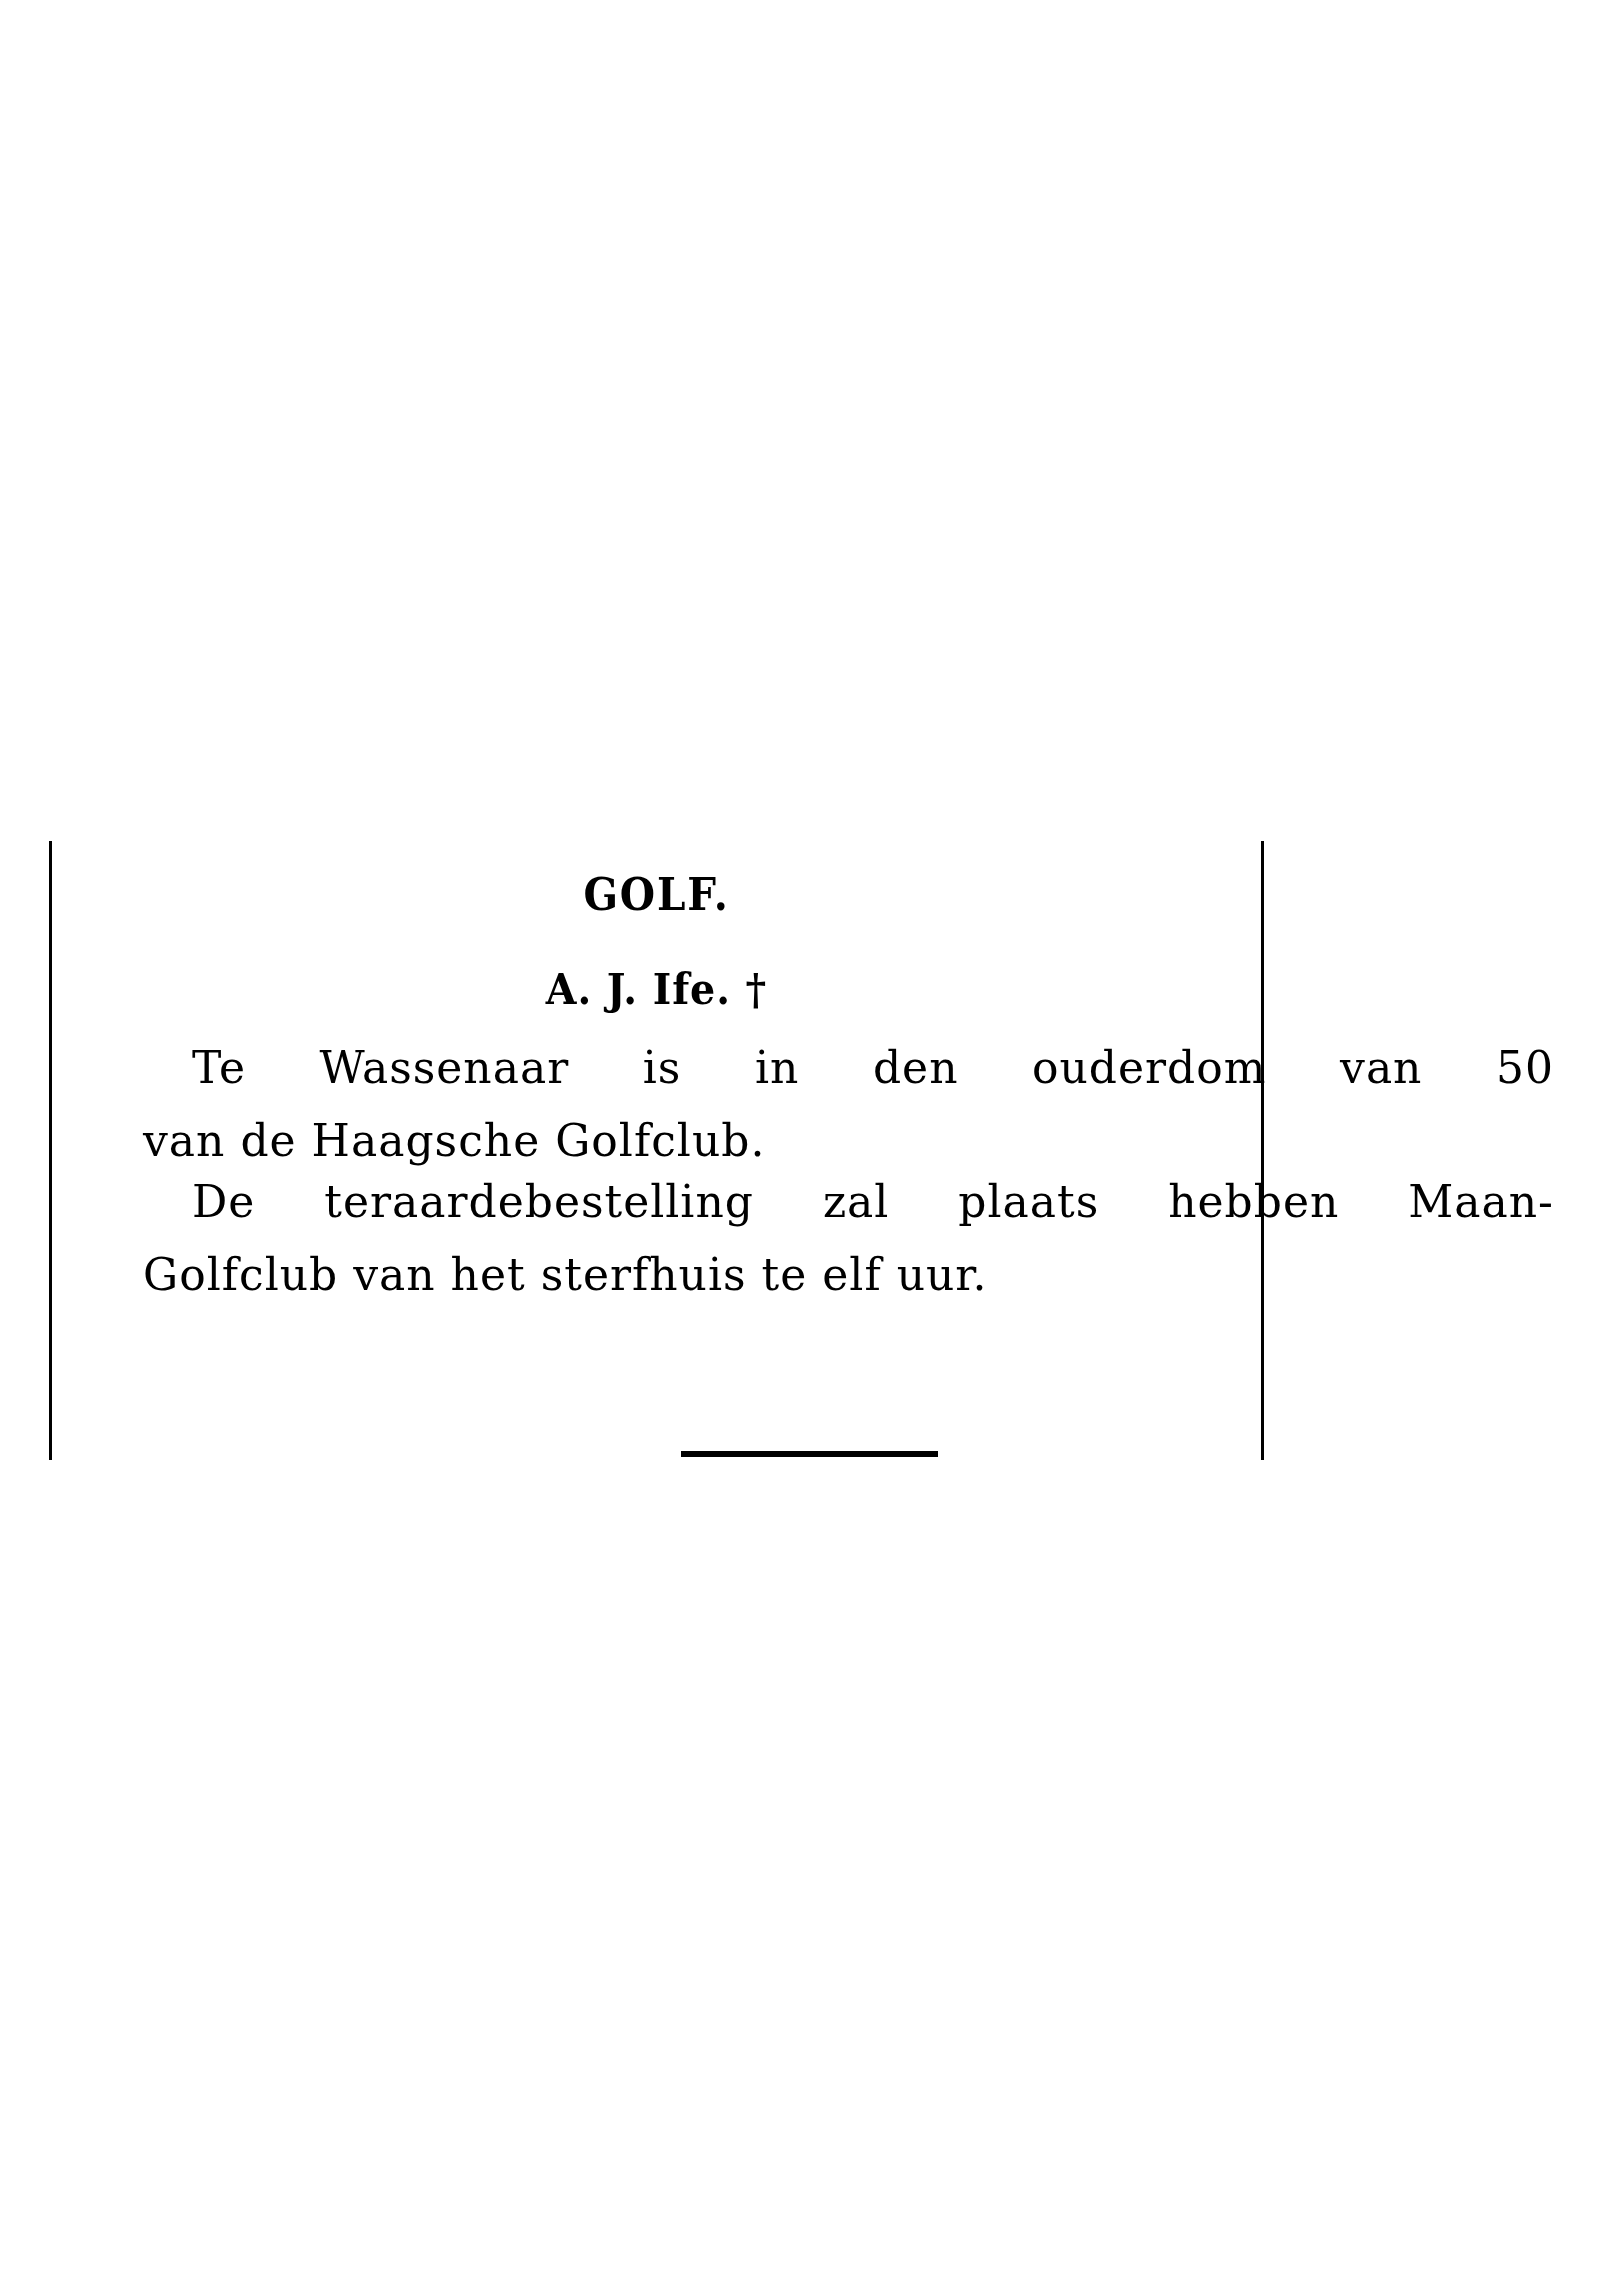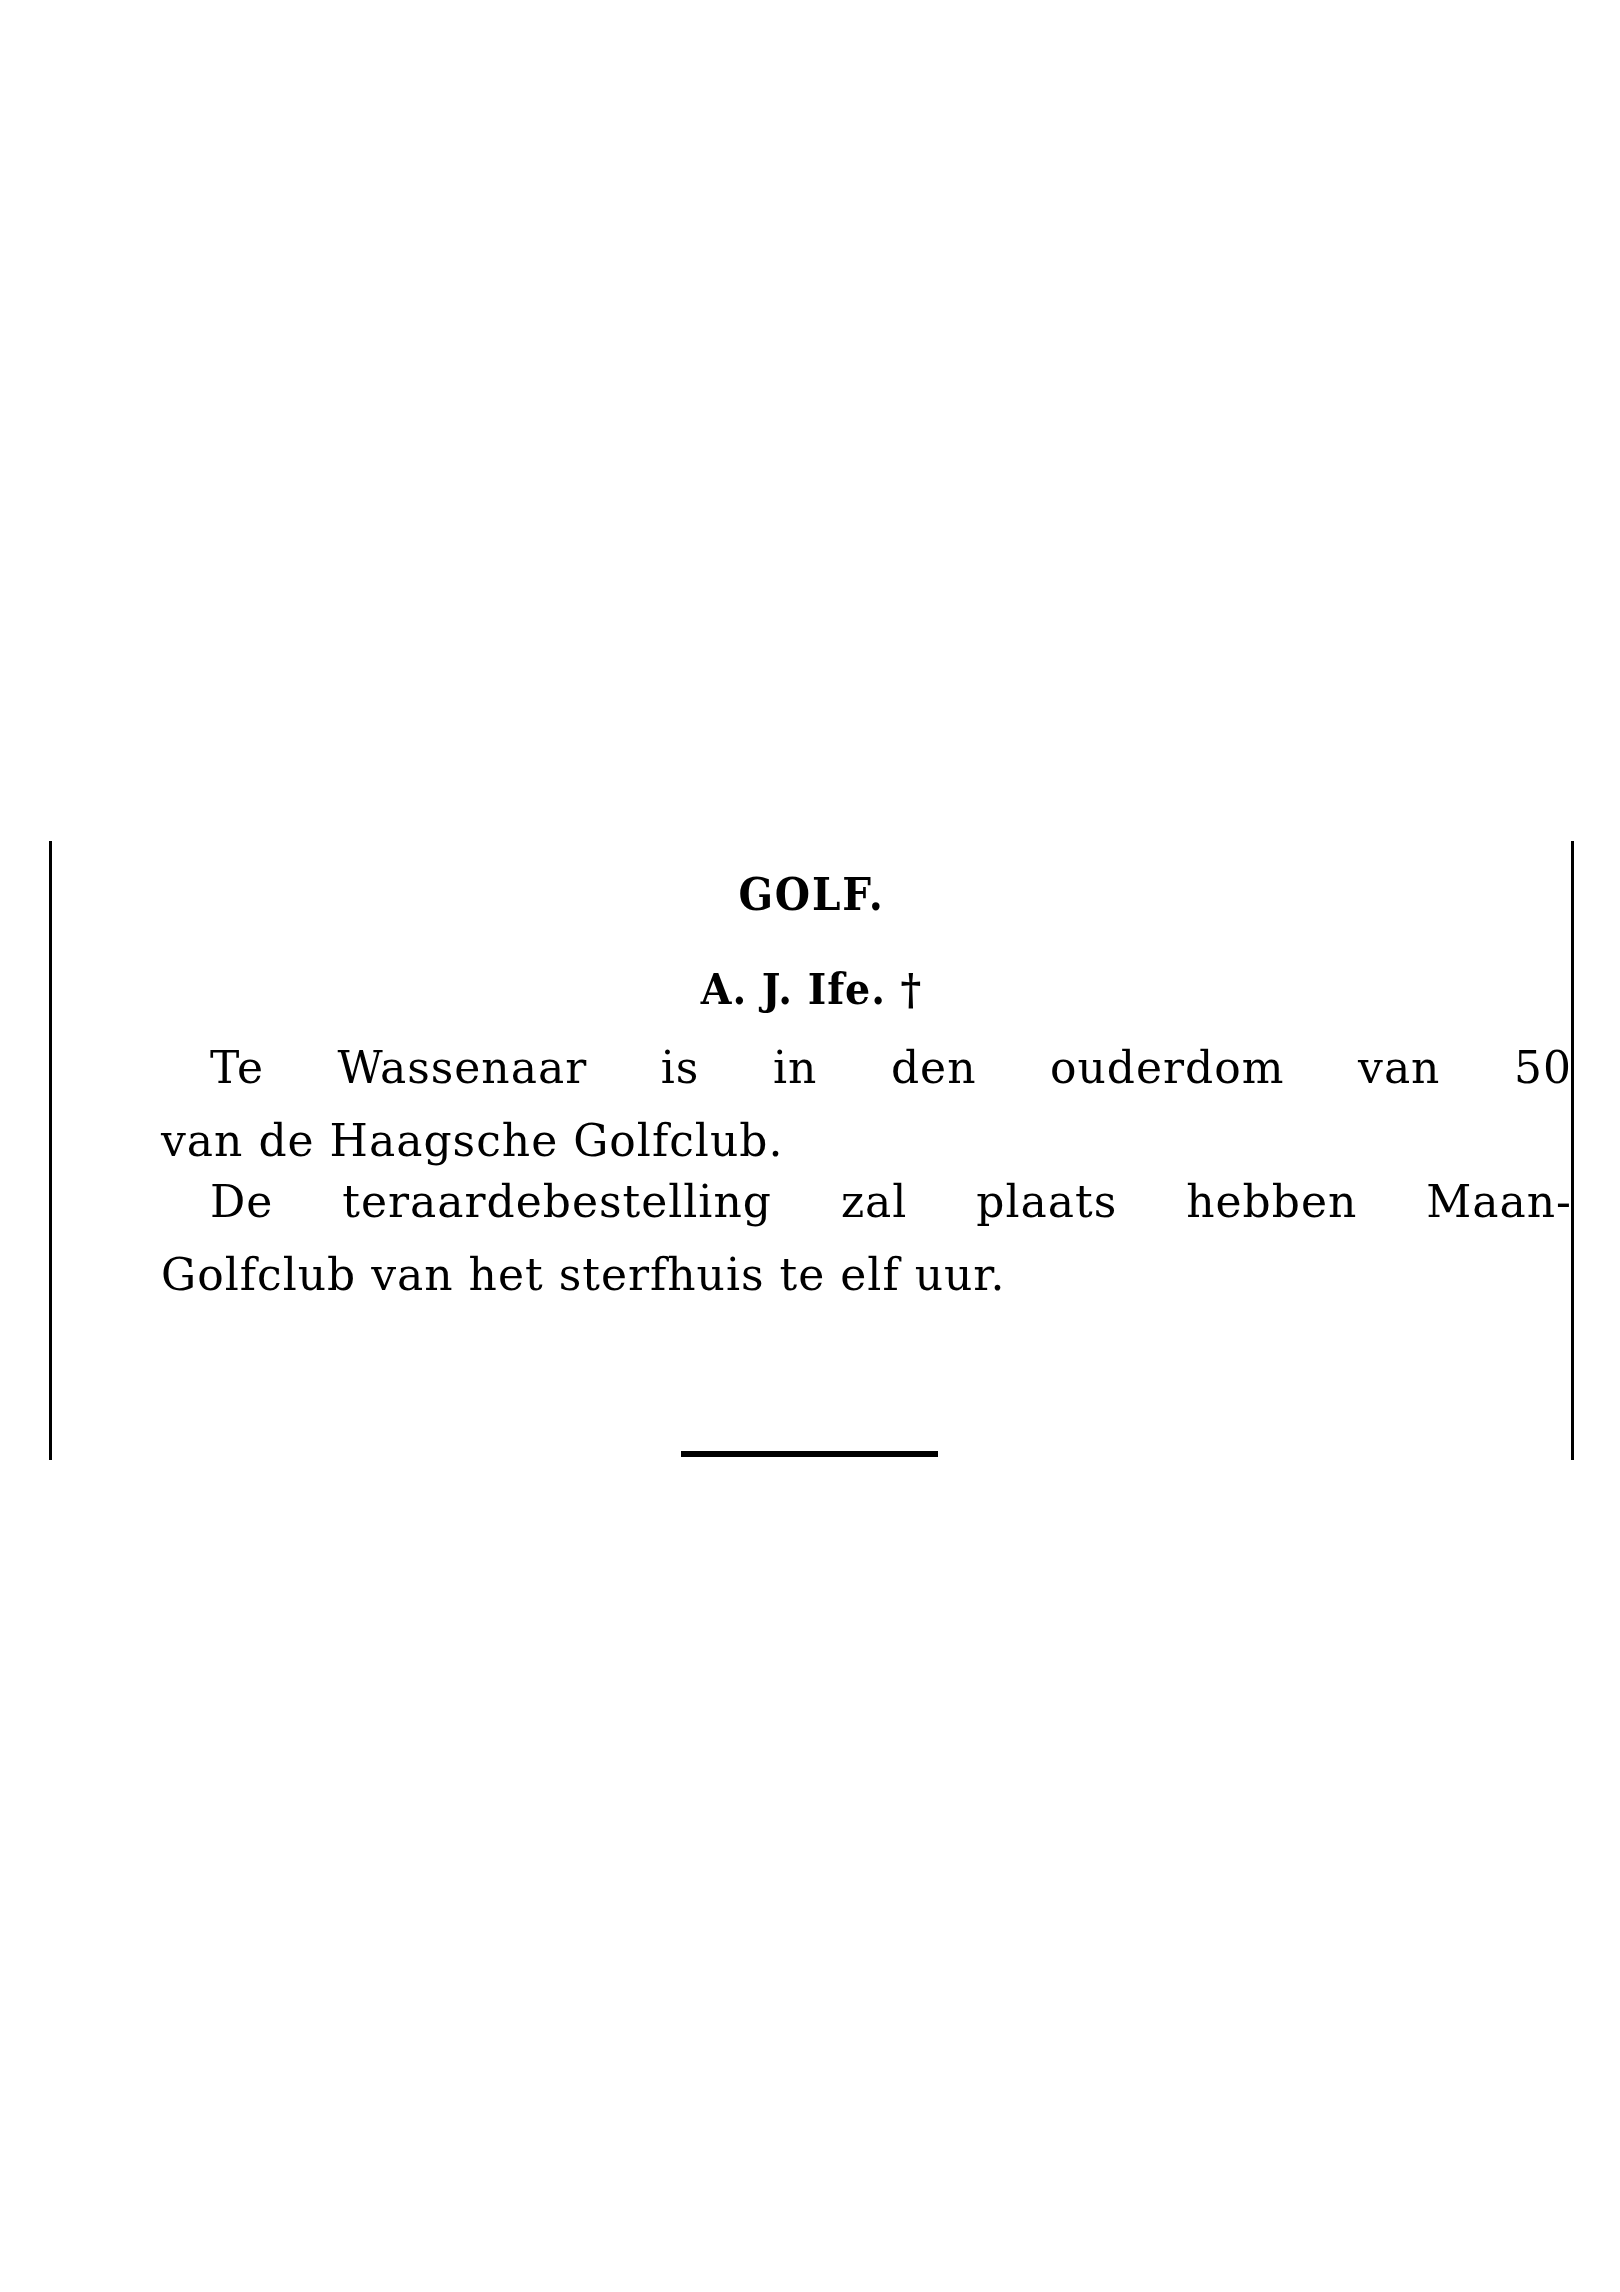--- a/index.html
+++ b/index.html
@@ -1,25 +1,25 @@
 <!DOCTYPE html>
 <html><head>
 <meta charset="utf-8">
 <style>
   html, body { margin:0; padding:0; background:#ffffff; }
   body { width:1620px; height:2293px; position:relative; overflow:hidden;
          font-family:"DejaVu Serif", "Liberation Serif", serif; color:#000; }
-  .clip { position:absolute; left:49px; top:841px; width:1525px; height:619px; }
+  .clip { position:absolute; left:49px; top:841px; width:1215px; height:619px; }
   .border-left { position:absolute; left:0; top:0; width:2.9px; height:619px; background:#000; }
   .border-right { position:absolute; right:0; top:0; width:2.9px; height:619px; background:#000; }
   .heading { position:absolute; left:0; right:0; top:27.4px; text-align:center;
              font-size:45px; font-weight:bold; letter-spacing:2px; transform:scaleX(0.9); }
   .subheading { position:absolute; left:0; right:0; top:123px; text-align:center;
              font-size:43px; font-weight:bold; letter-spacing:1px; transform:scaleX(0.92); }
-  .body-text { position:absolute; left:112px; width:1411px; top:196px;
+  .body-text { position:absolute; left:94px; width:1411px; top:196px;
                font-size:44px; line-height:61px; text-align:justify; }
   .para { margin:0; text-indent:0; }
   .line { display:block; text-align:justify; text-align-last:justify; white-space:nowrap; letter-spacing:1px; }
   .line.last { text-align-last:left;margin-top:12px; }
   .indent { padding-left:49px; }
   .rule { position:absolute; left:632px; top:610px; width:257px; height:5.9px; background:#000; }
 </style>
 </head>
 <body>
 

